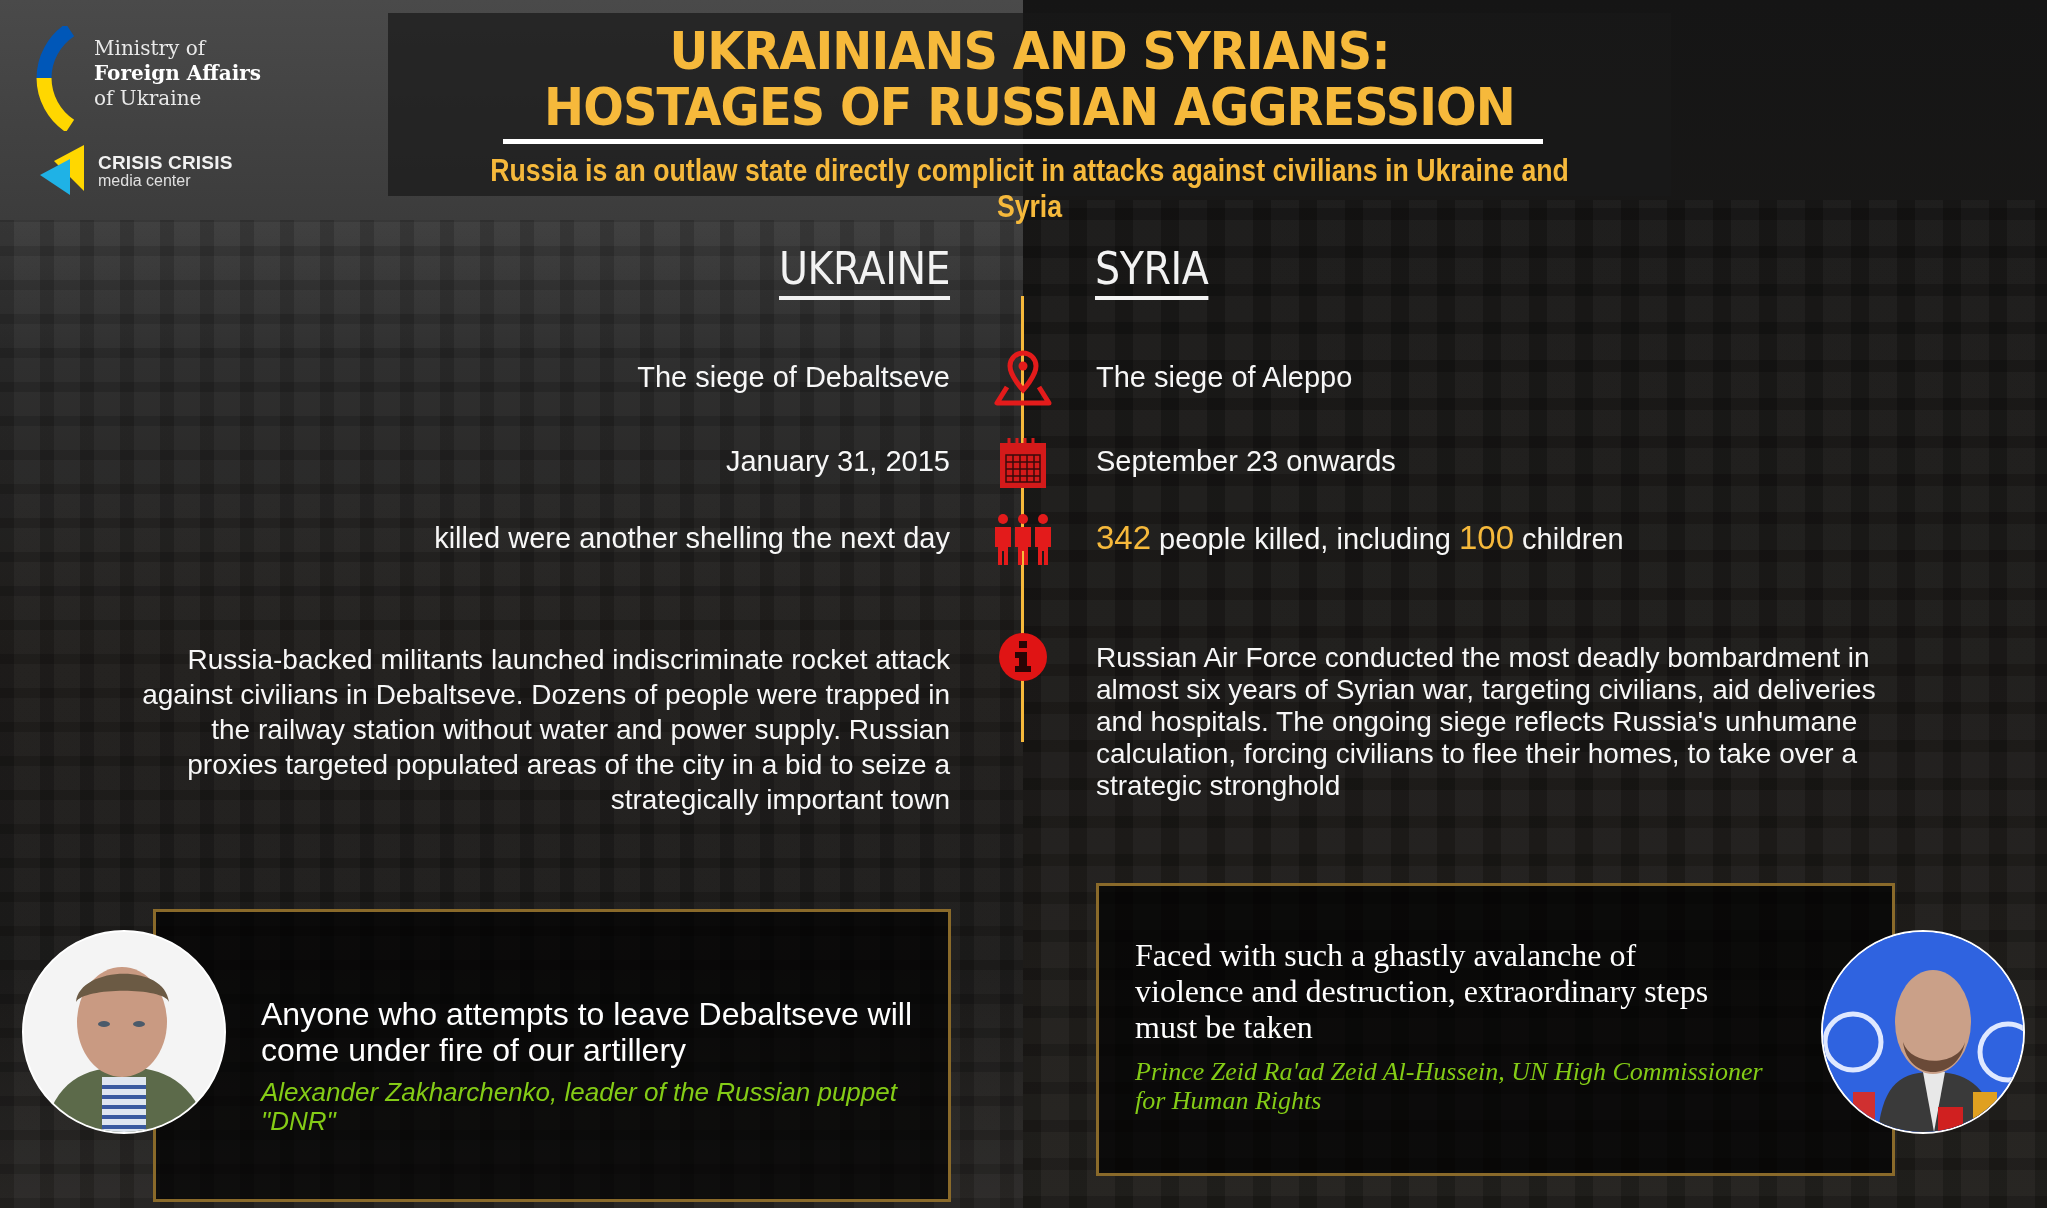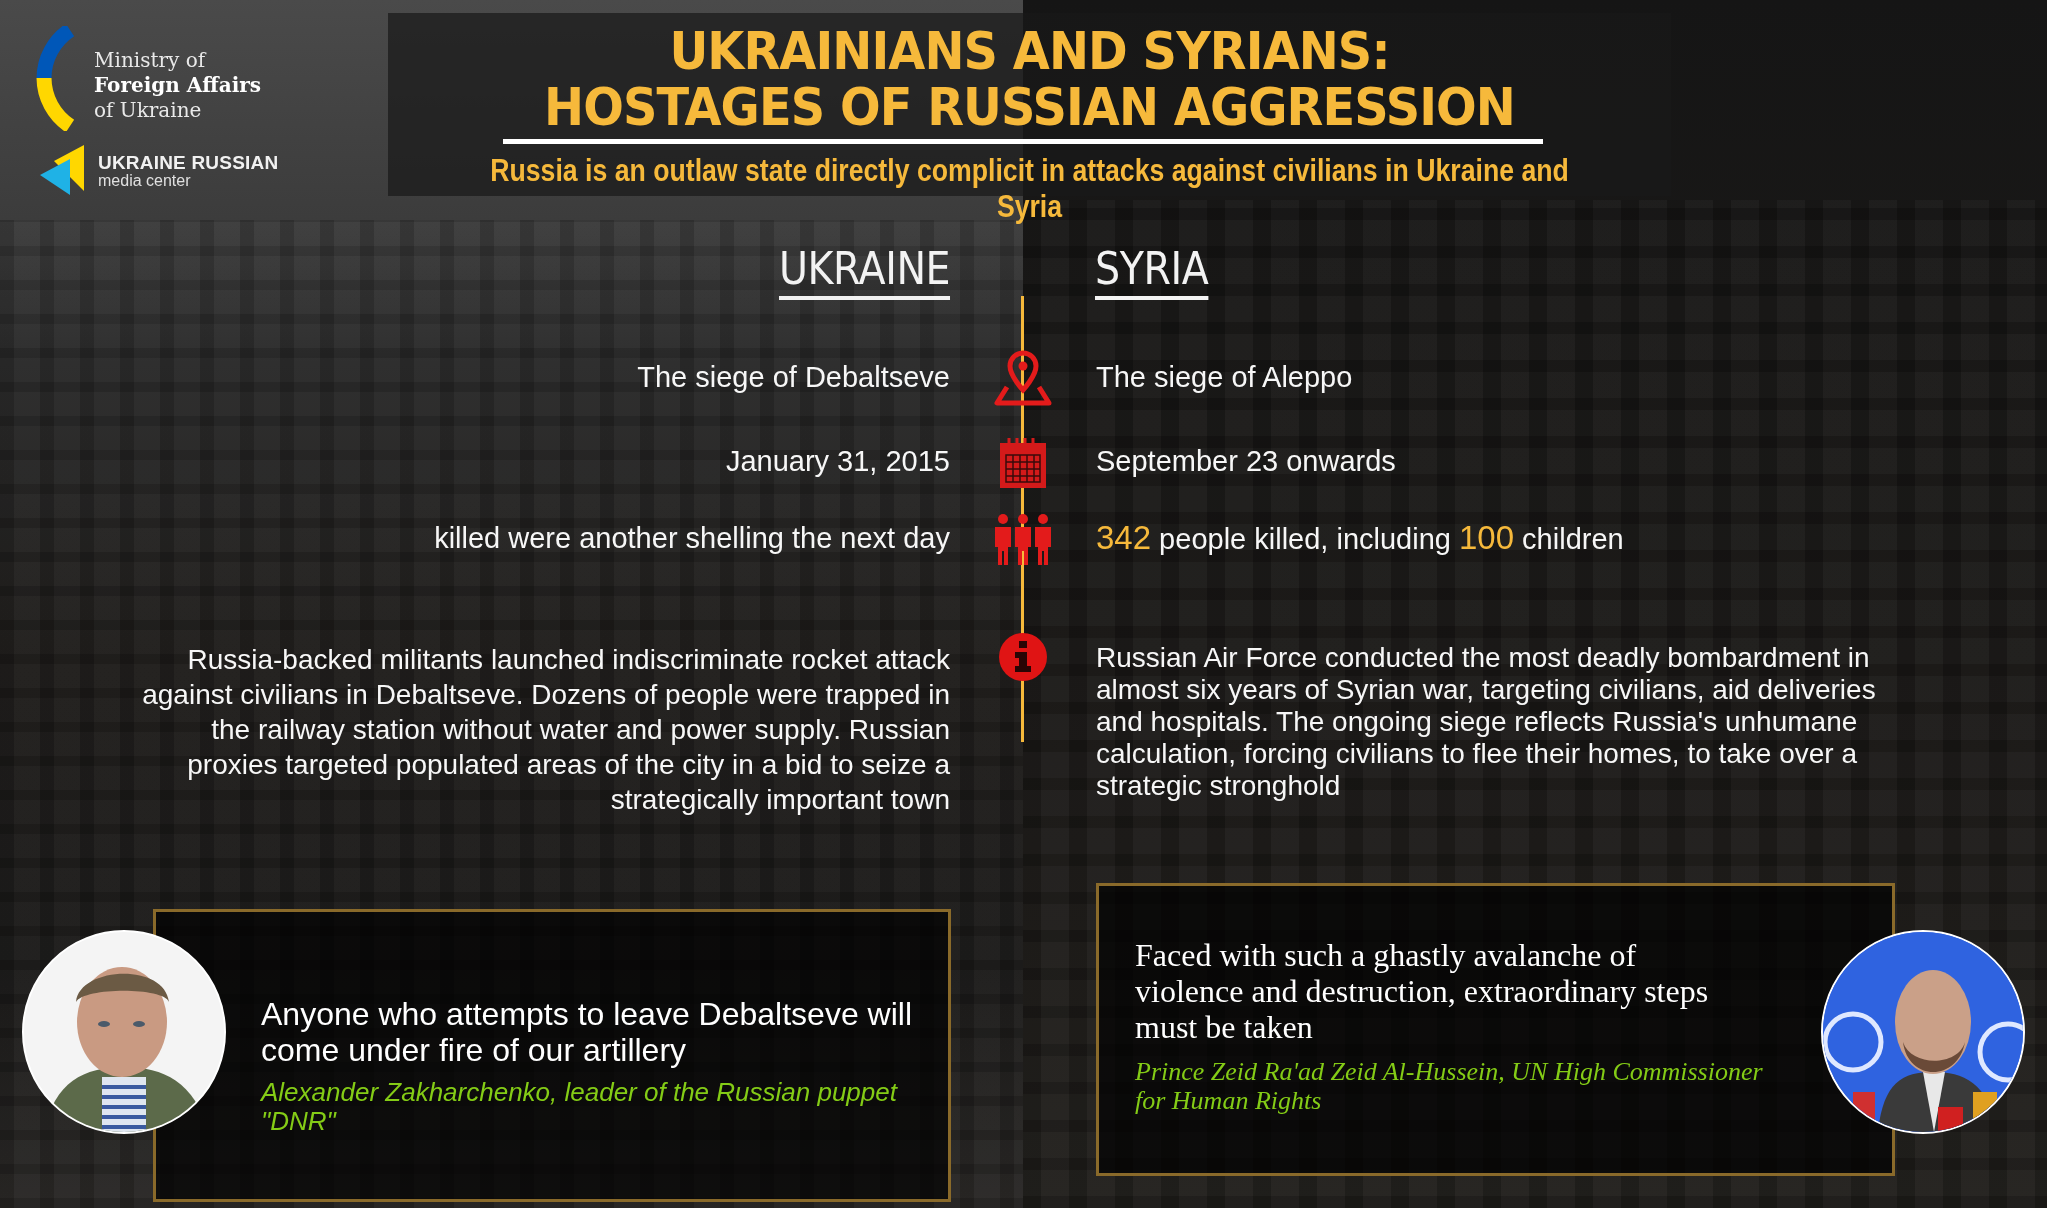--- a/index.html
+++ b/index.html
@@ -28,21 +28,21 @@
     content:""; position:absolute; inset:200px 0 0 0;
     background:
       repeating-linear-gradient(90deg, rgba(0,0,0,0.2) 0 18px, rgba(255,255,255,0.025) 18px 46px),
       repeating-linear-gradient(0deg, rgba(0,0,0,0.18) 0 12px, rgba(255,255,255,0.02) 12px 38px);
     opacity:0.7;
   }
 
   
   .mfa-logo { position:absolute; left:36px; top:26px; width:240px; height:110px; }
   .mfa-arc { position:absolute; left:0; top:0; }
-  .mfa-text { position:absolute; left:58px; top:22px; font-family:"DejaVu Serif", serif; font-size:20px; line-height:25px; color:#e9e9e9; }
+  .mfa-text { position:absolute; left:58px; top:10px; font-family:"DejaVu Serif", serif; font-size:20px; line-height:25px; color:#e9e9e9; }
   .mfa-text b { font-weight:bold; color:#fff; }
   .ucmc-logo { position:absolute; left:40px; top:145px; width:240px; height:56px; }
   .ucmc-text { position:absolute; left:58px; top:8px; }
   .ucmc-t1 { font-size:19px; font-weight:bold; color:#f1f1f1; line-height:20px; letter-spacing:0.2px; }
   .ucmc-t2 { font-size:16px; color:#e0e0e0; line-height:16px; }
 
   
   .title-box {
     position:absolute; left:388px; top:13px; width:1283px; height:183px;
     background:rgba(25,25,25,0.72);
@@ -112,21 +112,21 @@
     <div>of Ukraine</div>
   </div>
 </div>
 
 <div class="ucmc-logo">
   <svg width="50" height="52" viewBox="0 0 50 52">
     <polygon points="14,16 44,0 44,46" fill="#ffd700"></polygon>
     <polygon points="0,30 30,14 30,50" fill="#1fb2e6"></polygon>
   </svg>
   <div class="ucmc-text">
-    <div class="ucmc-t1">UKRAINE RUSSIAN</div>
+    <div class="ucmc-t1">CRISIS CRISIS</div>
     <div class="ucmc-t2">media center</div>
   </div>
 </div>
 
 <div class="title-box">
   <div class="title-line" style="top:8px;">UKRAINIANS AND SYRIANS:</div>
   <div class="title-line" style="top:64px;">HOSTAGES OF RUSSIAN AGGRESSION</div>
   <div class="title-rule"></div>
   <div class="subtitle">Russia is an outlaw state directly complicit in attacks against civilians in Ukraine and Syria</div>
 </div>

